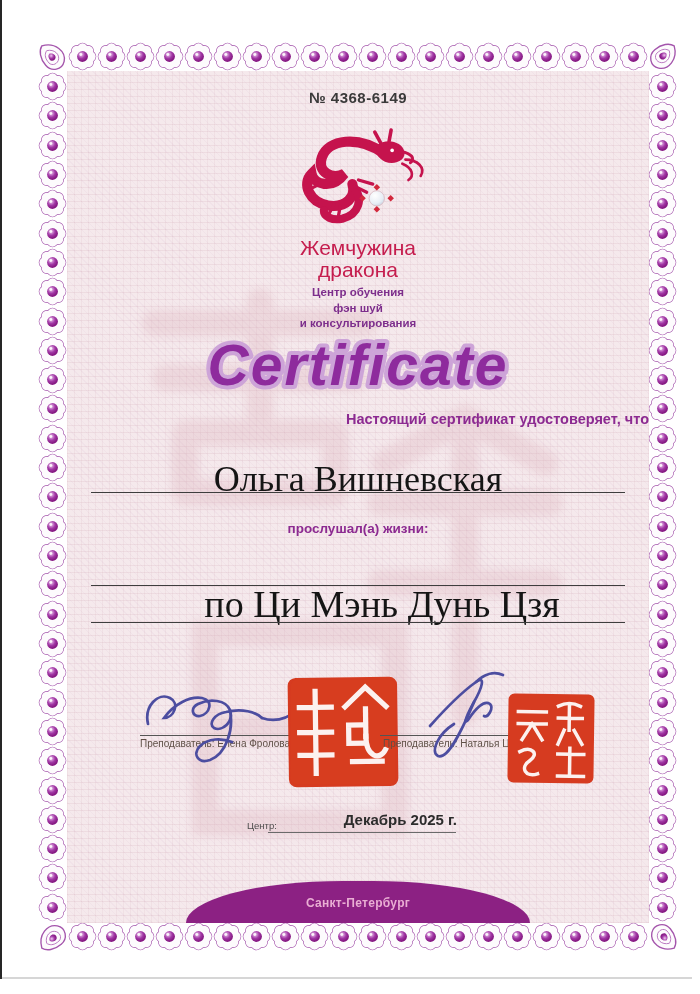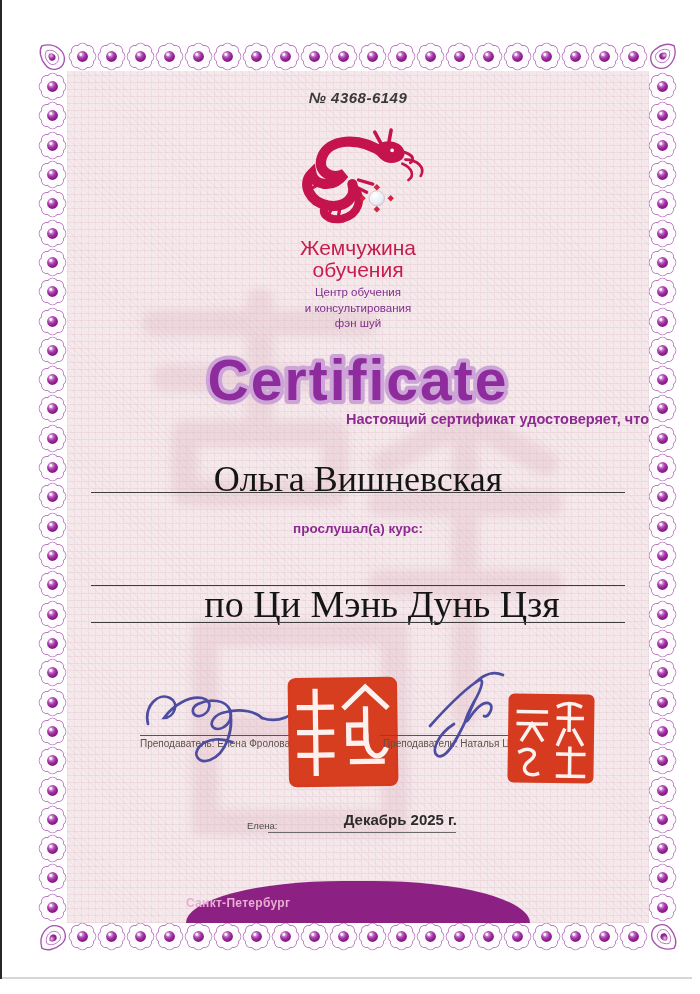--- a/index.html
+++ b/index.html
@@ -25,27 +25,27 @@
   
   .panel{position:absolute;left:29px;top:29px;width:582px;height:852px;overflow:hidden;
     background-color:#f5e9ec;
     background-image:
       repeating-linear-gradient(0deg, rgba(188,130,148,.13) 0 1px, rgba(0,0,0,0) 1px 7px),
       repeating-linear-gradient(90deg, rgba(188,130,148,.09) 0 1px, rgba(0,0,0,0) 1px 7px),
       repeating-linear-gradient(45deg, rgba(170,110,170,.05) 0 1px, rgba(0,0,0,0) 1px 5px);}
   .wm{position:absolute;left:18px;top:212px;width:546px;height:600px;opacity:.55;pointer-events:none;}
 
   .centered{position:absolute;left:0;right:0;text-align:center;}
-  .number{top:18px;font-size:15px;font-weight:700;letter-spacing:.5px;color:#3a3a3a;font-style:italic;}
+  .number{top:18px;font-size:15px;font-weight:700;letter-spacing:.5px;color:#3a3a3a;}
 
   .logo-block{top:56px;}
   .brand{font-size:21px;line-height:22px;font-weight:400;color:#c51d4e;}
-  .brand-sub{margin-top:4px;font-size:11.5px;line-height:15.5px;font-weight:400;color:#7d2e8c;}
-
-  .title-wrap{top:271px;}
+  .brand-sub{margin-top:4px;font-size:11.5px;line-height:15.5px;font-weight:700;color:#7d2e8c;}
+
+  .title-wrap{top:256px;font-style:italic;}
   .statement{top:340px;font-size:14.5px;font-weight:700;color:#8c2a91;text-align:right;}
 
   .serifline{font-family:"Liberation Serif", serif;color:#151515;}
   .name{top:387px;font-size:36px;}
   .intro{top:450px;font-size:13.5px;font-weight:700;color:#8c2a91;}
   .course1{top:474px;font-size:38px;}
   .course2{top:511px;font-size:38px;padding-left:48px;}
 
   .rule{position:absolute;height:1.3px;background:#3e3e3e;}
   .rule-name{top:421px;left:24px;right:24px;}
@@ -64,21 +64,21 @@
   .seal{position:absolute;}
   .seal-left{left:219px;top:604px;width:114px;height:114px;transform:rotate(-.8deg);}
   .seal-right{left:438px;top:621px;width:92px;height:93px;transform:rotate(.8deg);}
 
   .date-label{position:absolute;top:749px;left:180px;font-size:9.5px;color:#4c4c4c;}
   .date-value{position:absolute;top:740px;left:200px;width:190px;text-align:right;
               font-size:15px;font-weight:700;color:#2c2c2c;}
   .rule-date{top:761px;left:201px;width:188px;background:#6a6a6a;}
 
   .arch{position:absolute;left:119px;bottom:0;width:344px;height:42px;background:#8c2183;
-        border-radius:172px 172px 0 0 / 46px 46px 0 0;text-align:left;}
+        border-radius:172px 172px 0 0 / 46px 46px 0 0;text-align:center;}
   .arch-text{margin-top:15px;font-size:12px;font-weight:700;letter-spacing:.3px;color:#e9aed3;}
 </style>
 </head>
 <body>
 
 <svg width="0" height="0" style="position:absolute">
   <defs>
     <radialGradient id="pearl-g" cx="0.38" cy="0.32" r="0.8">
       <stop offset="0" stop-color="#efc9ef"></stop>
       <stop offset="0.45" stop-color="#a238a6"></stop>
@@ -474,40 +474,40 @@
           <circle cx="103" cy="23" r="1.8" fill="#ffffff"></circle>
           <circle cx="88" cy="70" r="7.5" fill="url(#pearl-big)" stroke="#d9b9c2" stroke-width="0.8"></circle>
           <g fill="#d2283c">
             <path d="M88 56 l3.2 3.2 -3.2 3.2 -3.2 -3.2 Z"></path>
             <path d="M88 77.6 l3.2 3.2 -3.2 3.2 -3.2 -3.2 Z"></path>
             <path d="M74 66.8 l3.2 3.2 -3.2 3.2 -3.2 -3.2 Z"></path>
             <path d="M101.6 66.8 l3.2 3.2 -3.2 3.2 -3.2 -3.2 Z"></path>
           </g>
         </svg>
         <div class="brand">Жемчужина</div>
-        <div class="brand">обучения</div>
+        <div class="brand">дракона</div>
         <div class="brand-sub">
           <div>Центр обучения</div>
+          <div>фэн шуй</div>
           <div>и консультирования</div>
-          <div>фэн шуй</div>
         </div>
       </div>
 
       <div class="centered title-wrap">
         <svg width="470" height="80" viewBox="0 0 470 80">
           <text x="235" y="58" text-anchor="middle" font-family="Liberation Sans, sans-serif" font-size="57" font-weight="bold" letter-spacing="2" fill="#8e2b9d" stroke="#cda4d8" stroke-width="8" stroke-linejoin="round" paint-order="stroke">Certificate</text>
         </svg>
       </div>
 
       <div class="centered statement">Настоящий сертификат удостоверяет, что</div>
 
       <div class="centered serifline name">Ольга Вишневская</div>
       <div class="rule rule-name"></div>
 
-      <div class="centered intro">прослушал(а) курс:</div>
+      <div class="centered intro">прослушал(а) жизни:</div>
 
       <div class="rule rule-c1"></div>
       <div class="centered serifline course2">по Ци Мэнь Дунь Цзя</div>
       <div class="rule rule-c2"></div>
 
       <div class="sig-rule rule-t1"></div>
       <div class="teacher-label label-t1">Преподаватель: Елена Фролова</div>
       <svg class="sig sig-left" viewBox="0 0 170 100">
         <g stroke="#4c4da0" stroke-width="2.7" fill="none" stroke-linecap="round">
           <path d="M10 56 C6 38 20 24 32 30 C42 35 36 50 26 50 C36 36 52 28 64 30 C76 32 72 46 62 48 C54 49 52 40 60 36 C72 30 88 32 92 42 C96 54 84 64 76 60 C70 56 76 46 88 44 C104 40 118 44 124 50"></path>
@@ -540,21 +540,21 @@
       <svg class="seal seal-right" viewBox="0 0 90 93">
         <rect x="2" y="2" width="86" height="89" rx="6" fill="#d63b20"></rect>
         <g stroke="#ffffff" stroke-width="3.5" fill="none" stroke-linecap="square" opacity="0.93">
           <path d="M12 20 H40 M12 32 H40 M26 32 L16 48 M26 32 L36 48"></path>
           <path d="M52 14 C60 10 66 10 74 14 M63 12 V38 M52 26 H76 M58 38 L52 52 M68 38 L76 52"></path>
           <path d="M14 60 C26 54 34 62 24 69 C14 76 20 86 32 82"></path>
           <path d="M52 62 H78 M64 56 V84 M52 84 H78"></path>
         </g>
       </svg>
 
-      <div class="date-label">Елена:</div>
+      <div class="date-label">Центр:</div>
       <div class="date-value">Декабрь 2025 г.</div>
       <div class="sig-rule rule-date"></div>
 
       <div class="arch">
         <div class="arch-text">Санкт-Петербург</div>
       </div>
 
     </div>
   </div>
 </div>

